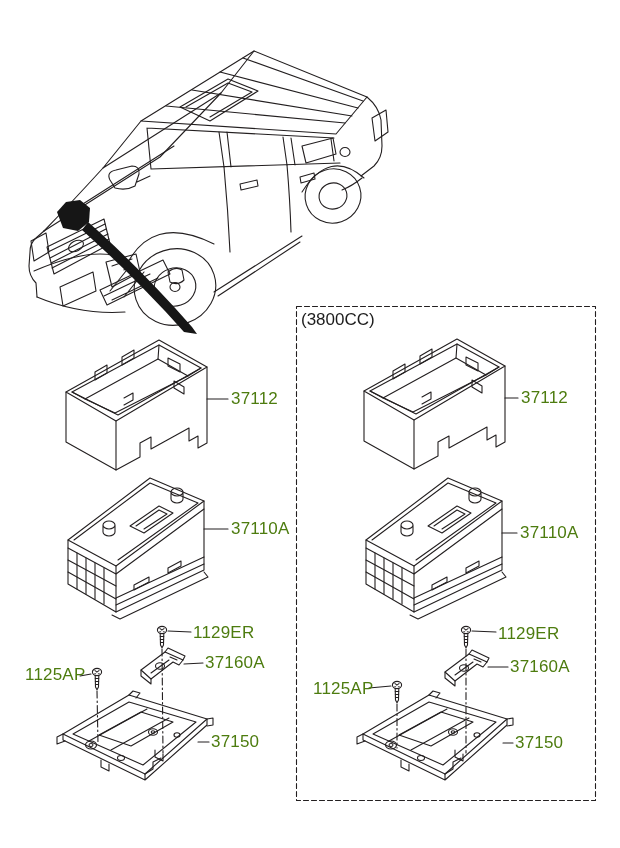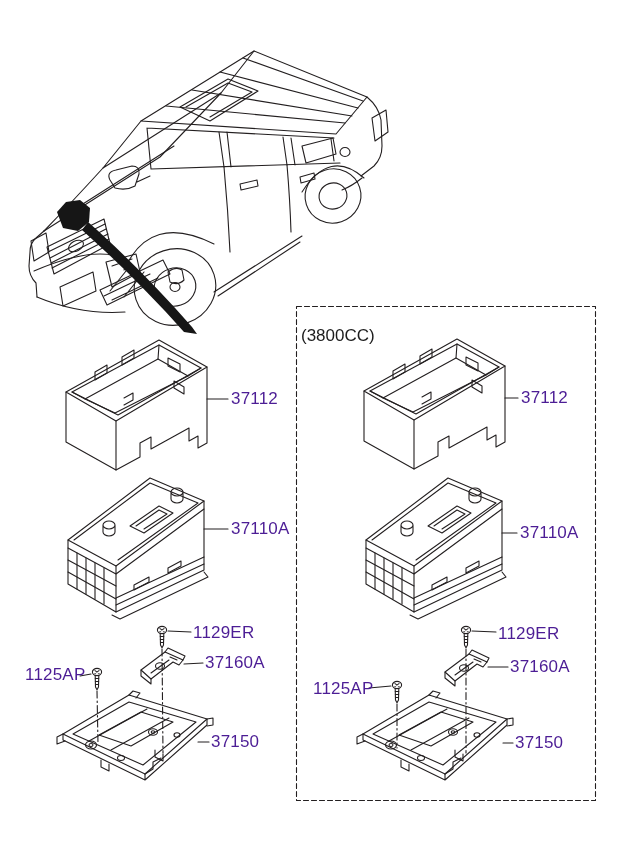--- a/index.html
+++ b/index.html
@@ -8,21 +8,21 @@
     width:620px;height:848px;
     background:#ffffff;
     font-family:"Liberation Sans", sans-serif;
     overflow:hidden;
   }
   #artwork{position:absolute;left:0;top:0;}
   .part-label{
     position:absolute;
     font-size:17px;
     line-height:18px;
-    color:#4c1d95;
+    color:#4d7c0f;
     white-space:nowrap;
     letter-spacing:0.2px;
   }
   .group-header{
     position:absolute;
     font-size:17px;
     color:#1c1c1c;
     white-space:nowrap;
   }
 </style>
@@ -199,21 +199,21 @@
 
       <path d="M505,398 L518,398"></path>
       <path d="M502,533 L517,533"></path>
       <path d="M472,631 L496,632"></path>
       <path d="M488,667 L508,667"></path>
       <path d="M369,688 L391,686"></path>
       <path d="M503,743 L513,743"></path>
     </g>
   </svg>
 
-  <div class="group-header" style="left:301px;top:326px;">(3800CC)</div>
+  <div class="group-header" style="left:301px;top:310px;">(3800CC)</div>
 
   <div class="part-label" style="left:231px;top:390px;">37112</div>
   <div class="part-label" style="left:231px;top:520px;">37110A</div>
   <div class="part-label" style="left:193px;top:624px;">1129ER</div>
   <div class="part-label" style="left:205px;top:654px;">37160A</div>
   <div class="part-label" style="left:25px;top:666px;">1125AP</div>
   <div class="part-label" style="left:211px;top:733px;">37150</div>
 
   <div class="part-label" style="left:521px;top:389px;">37112</div>
   <div class="part-label" style="left:520px;top:524px;">37110A</div>

